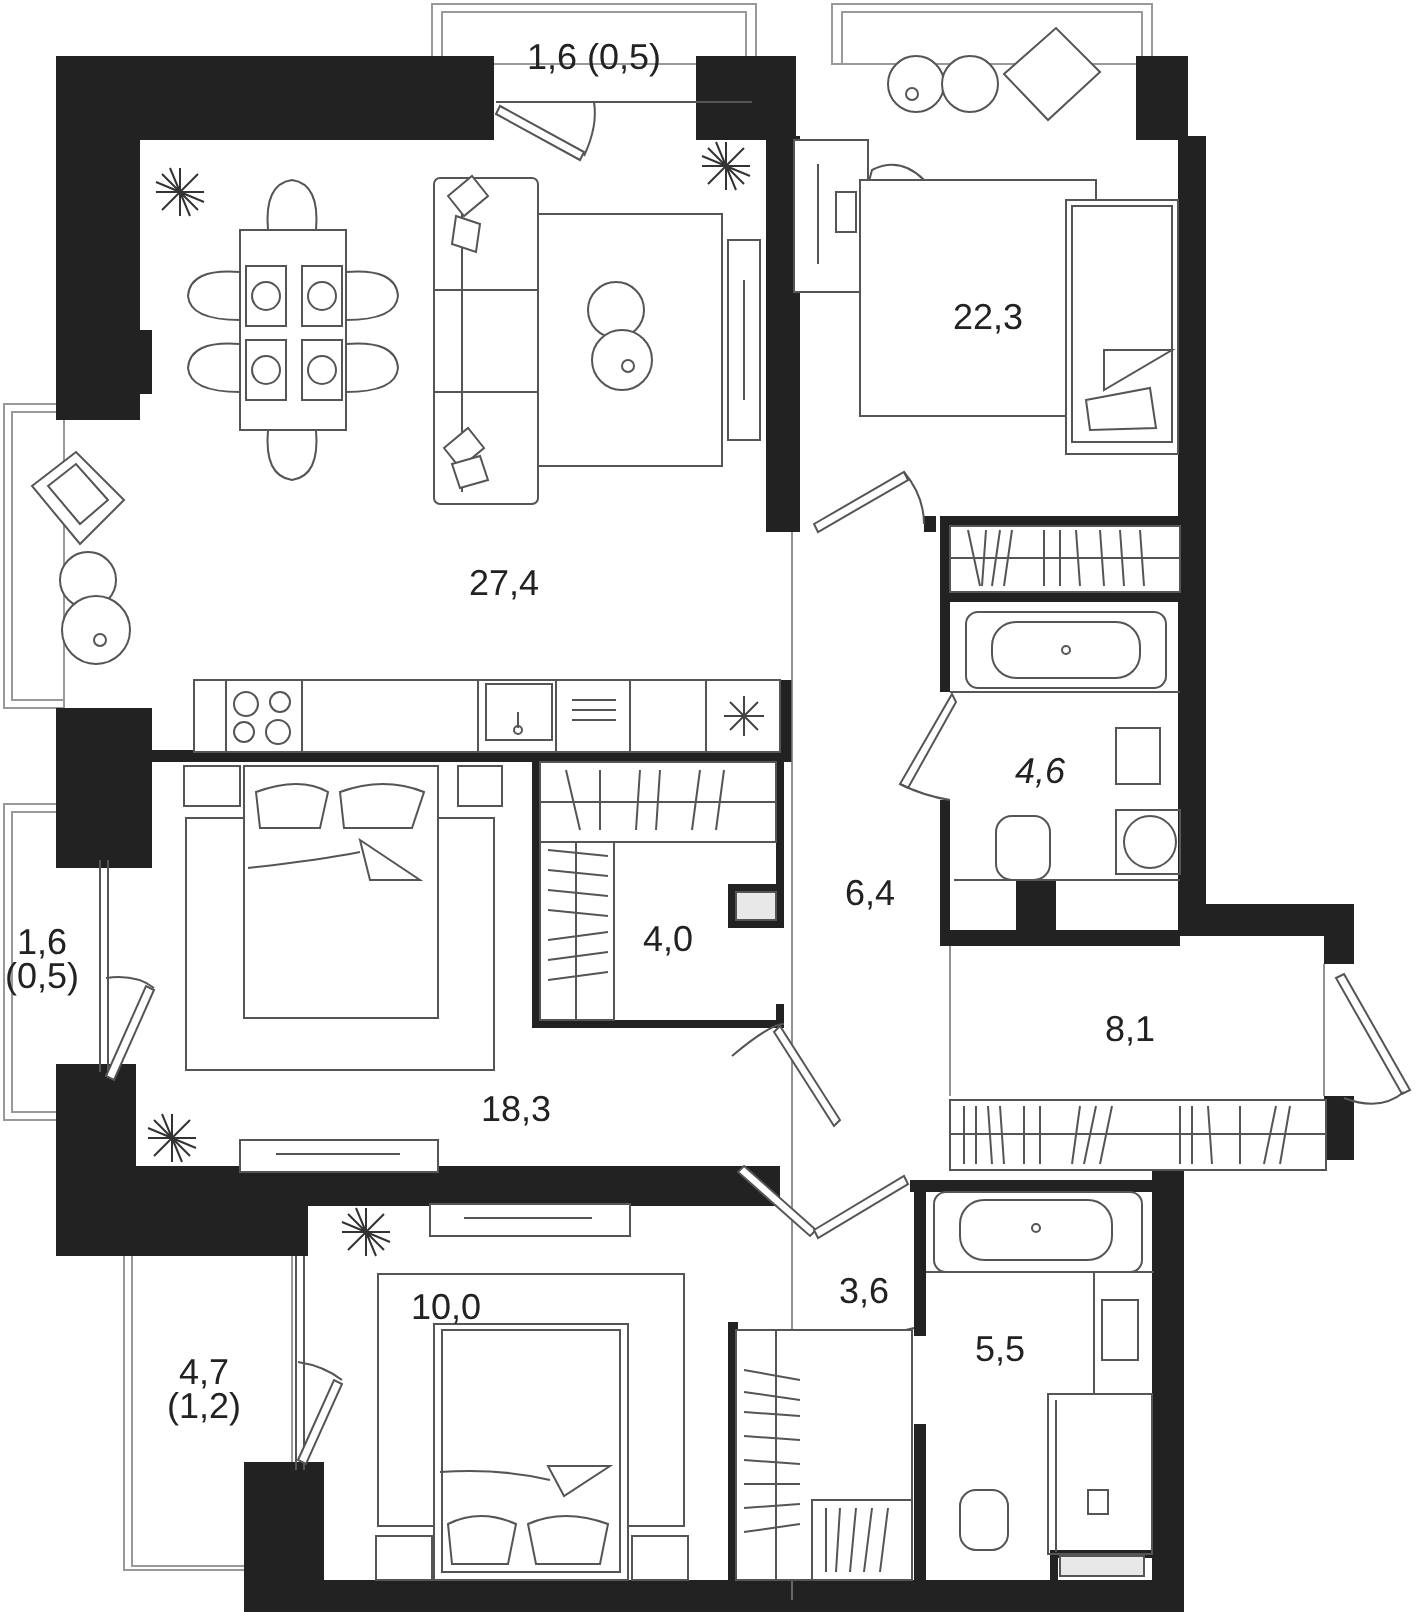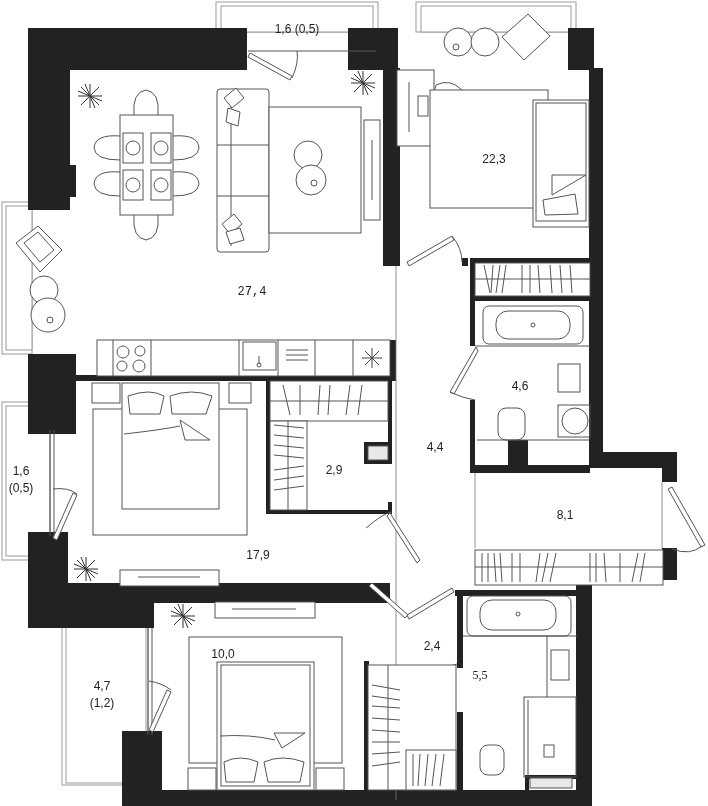--- a/index.html
+++ b/index.html
@@ -3,21 +3,21 @@
 <meta charset="utf-8">
 <style>
   html, body { margin: 0; padding: 0; background: #ffffff; }
   body { width: 708px; height: 806px; overflow: hidden; font-family: "Liberation Sans", "DejaVu Sans", sans-serif; }
   #plan { position: absolute; left: 0; top: 0; width: 708px; height: 806px; }
   .wall { fill: #222222; }
   .thin { fill: none; stroke: #555555; stroke-width: 1; }
   .thin2 { fill: none; stroke: #777777; stroke-width: 0.8; }
   .furn { fill: #ffffff; stroke: #555555; stroke-width: 1; }
   .win { fill: #ffffff; stroke: #999999; stroke-width: 1; }
-  .lbl { position: absolute; font-size: 12px; color: #222222; text-align: center; line-height: 17px; white-space: nowrap; transform: translate(-50%, -50%); }
+  .lbl { position: absolute; font-size: 18px; color: #222222; text-align: center; line-height: 17px; white-space: nowrap; transform: translate(-50%, -50%); }
   .lbl span { display: block; }
 </style>
 </head>
 <body>
 
 <svg id="plan" viewBox="0 0 708 806">
 
   <g>
     <rect x="216" y="2" width="162" height="30" class="win"></rect>
     <rect x="221" y="6" width="152" height="26" class="win"></rect>
@@ -314,48 +314,48 @@
     <line x1="547" y1="636" x2="547" y2="697" class="thin"></line>
     <rect x="551" y="650" width="18" height="30" class="furn"></rect>
     <rect x="524" y="697" width="52" height="80" class="thin"></rect>
     <line x1="528" y1="700" x2="528" y2="776" class="thin"></line>
     <rect x="544" y="745" width="10" height="12" class="thin"></rect>
     <rect x="480" y="745" width="24" height="30" rx="8" class="furn"></rect>
     <rect x="530" y="778" width="42" height="10" fill="#e8e8e8" stroke="#555" stroke-width="1"></rect>
   </g>
 </svg>
 
-<div class="lbl" style="left:252px; top:292px;font-family:Liberation Mono, monospace;">
+<div class="lbl" style="left:252px; top:292px;">
     <span>27,4</span>
   </div>
 <div class="lbl" style="left:494px; top:159px;">
     <span>22,3</span>
   </div>
-<div class="lbl" style="left:520px; top:386px;">
+<div class="lbl" style="left:520px; top:386px;font-style:italic;">
     <span>4,6</span>
   </div>
 <div class="lbl" style="left:435px; top:447px;">
-    <span>4,4</span>
+    <span>6,4</span>
   </div>
 <div class="lbl" style="left:334px; top:470px;">
-    <span>2,9</span>
+    <span>4,0</span>
   </div>
 <div class="lbl" style="left:258px; top:555px;">
-    <span>17,9</span>
+    <span>18,3</span>
   </div>
 <div class="lbl" style="left:565px; top:515px;">
     <span>8,1</span>
   </div>
 <div class="lbl" style="left:223px; top:654px;">
     <span>10,0</span>
   </div>
 <div class="lbl" style="left:432px; top:646px;">
-    <span>2,4</span>
-  </div>
-<div class="lbl" style="left:480px; top:675px;font-family:Liberation Serif, serif;">
+    <span>3,6</span>
+  </div>
+<div class="lbl" style="left:500px; top:675px;">
     <span>5,5</span>
   </div>
 
 <div class="lbl" style="left:297px; top:29px;">
   <span style="display:inline">1,6</span>
   <span style="display:inline">(0,5)</span>
 </div>
 <div class="lbl" style="left:21px; top:480px;">
   <span>1,6</span>
   <span>(0,5)</span>

